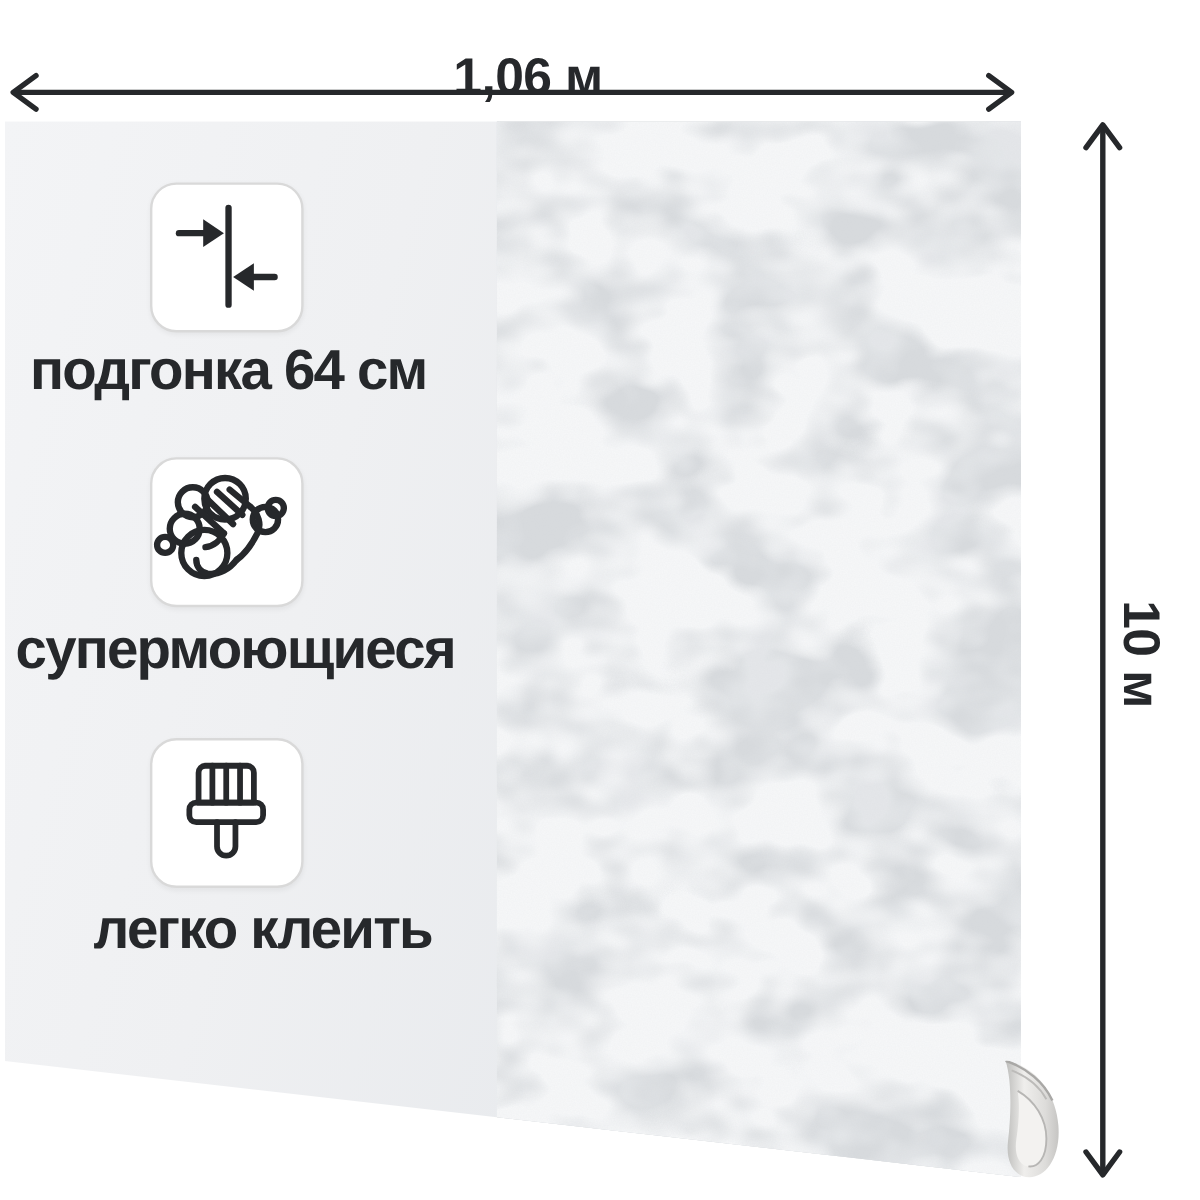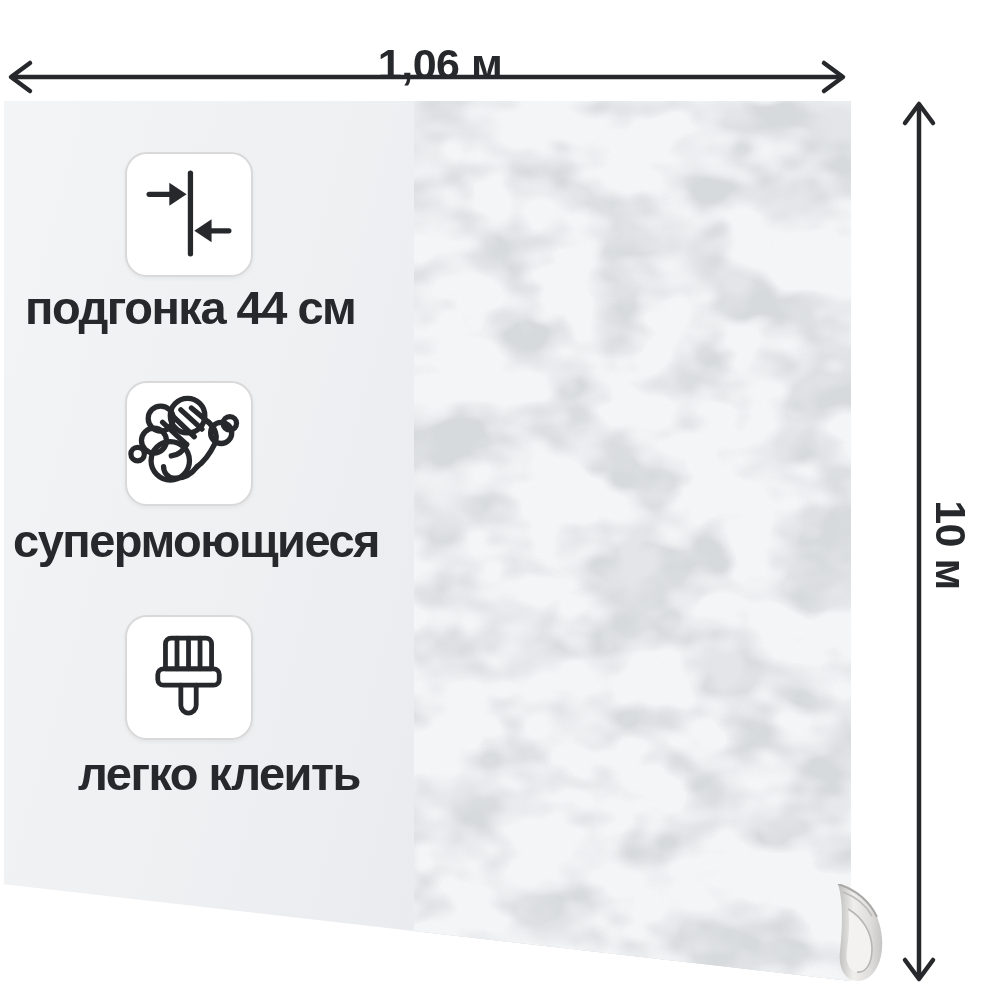--- a/index.html
+++ b/index.html
@@ -102,21 +102,21 @@
     <svg viewBox="0 0 129 126">
       <g stroke="#26282b" stroke-width="5.5" fill="none" stroke-linecap="round">
         <line x1="66" y1="20" x2="66" y2="104"></line>
         <line x1="23" y1="42" x2="45" y2="42"></line>
         <line x1="106" y1="80" x2="87" y2="80"></line>
       </g>
       <path d="M44,30 L62,42 L44,54 Z" fill="#26282b"></path>
       <path d="M88,68 L70,80 L88,92 Z" fill="#26282b"></path>
     </svg>
   </div>
-  <div class="feature-label label-1">подгонка 44 см</div>
+  <div class="feature-label label-1">подгонка 64 см</div>
 
   <div class="card card-2">
     <svg viewBox="0 0 129 126">
       <g stroke="#26282b" stroke-width="5.5" fill="none" stroke-linecap="round" stroke-linejoin="round">
         <circle cx="63" cy="34" r="18"></circle>
         <circle cx="35" cy="37" r="13"></circle>
         <circle cx="28" cy="60" r="13"></circle>
         <circle cx="45" cy="81" r="20"></circle>
         <circle cx="11" cy="74" r="7"></circle>
         <circle cx="98" cy="52" r="11"></circle>

